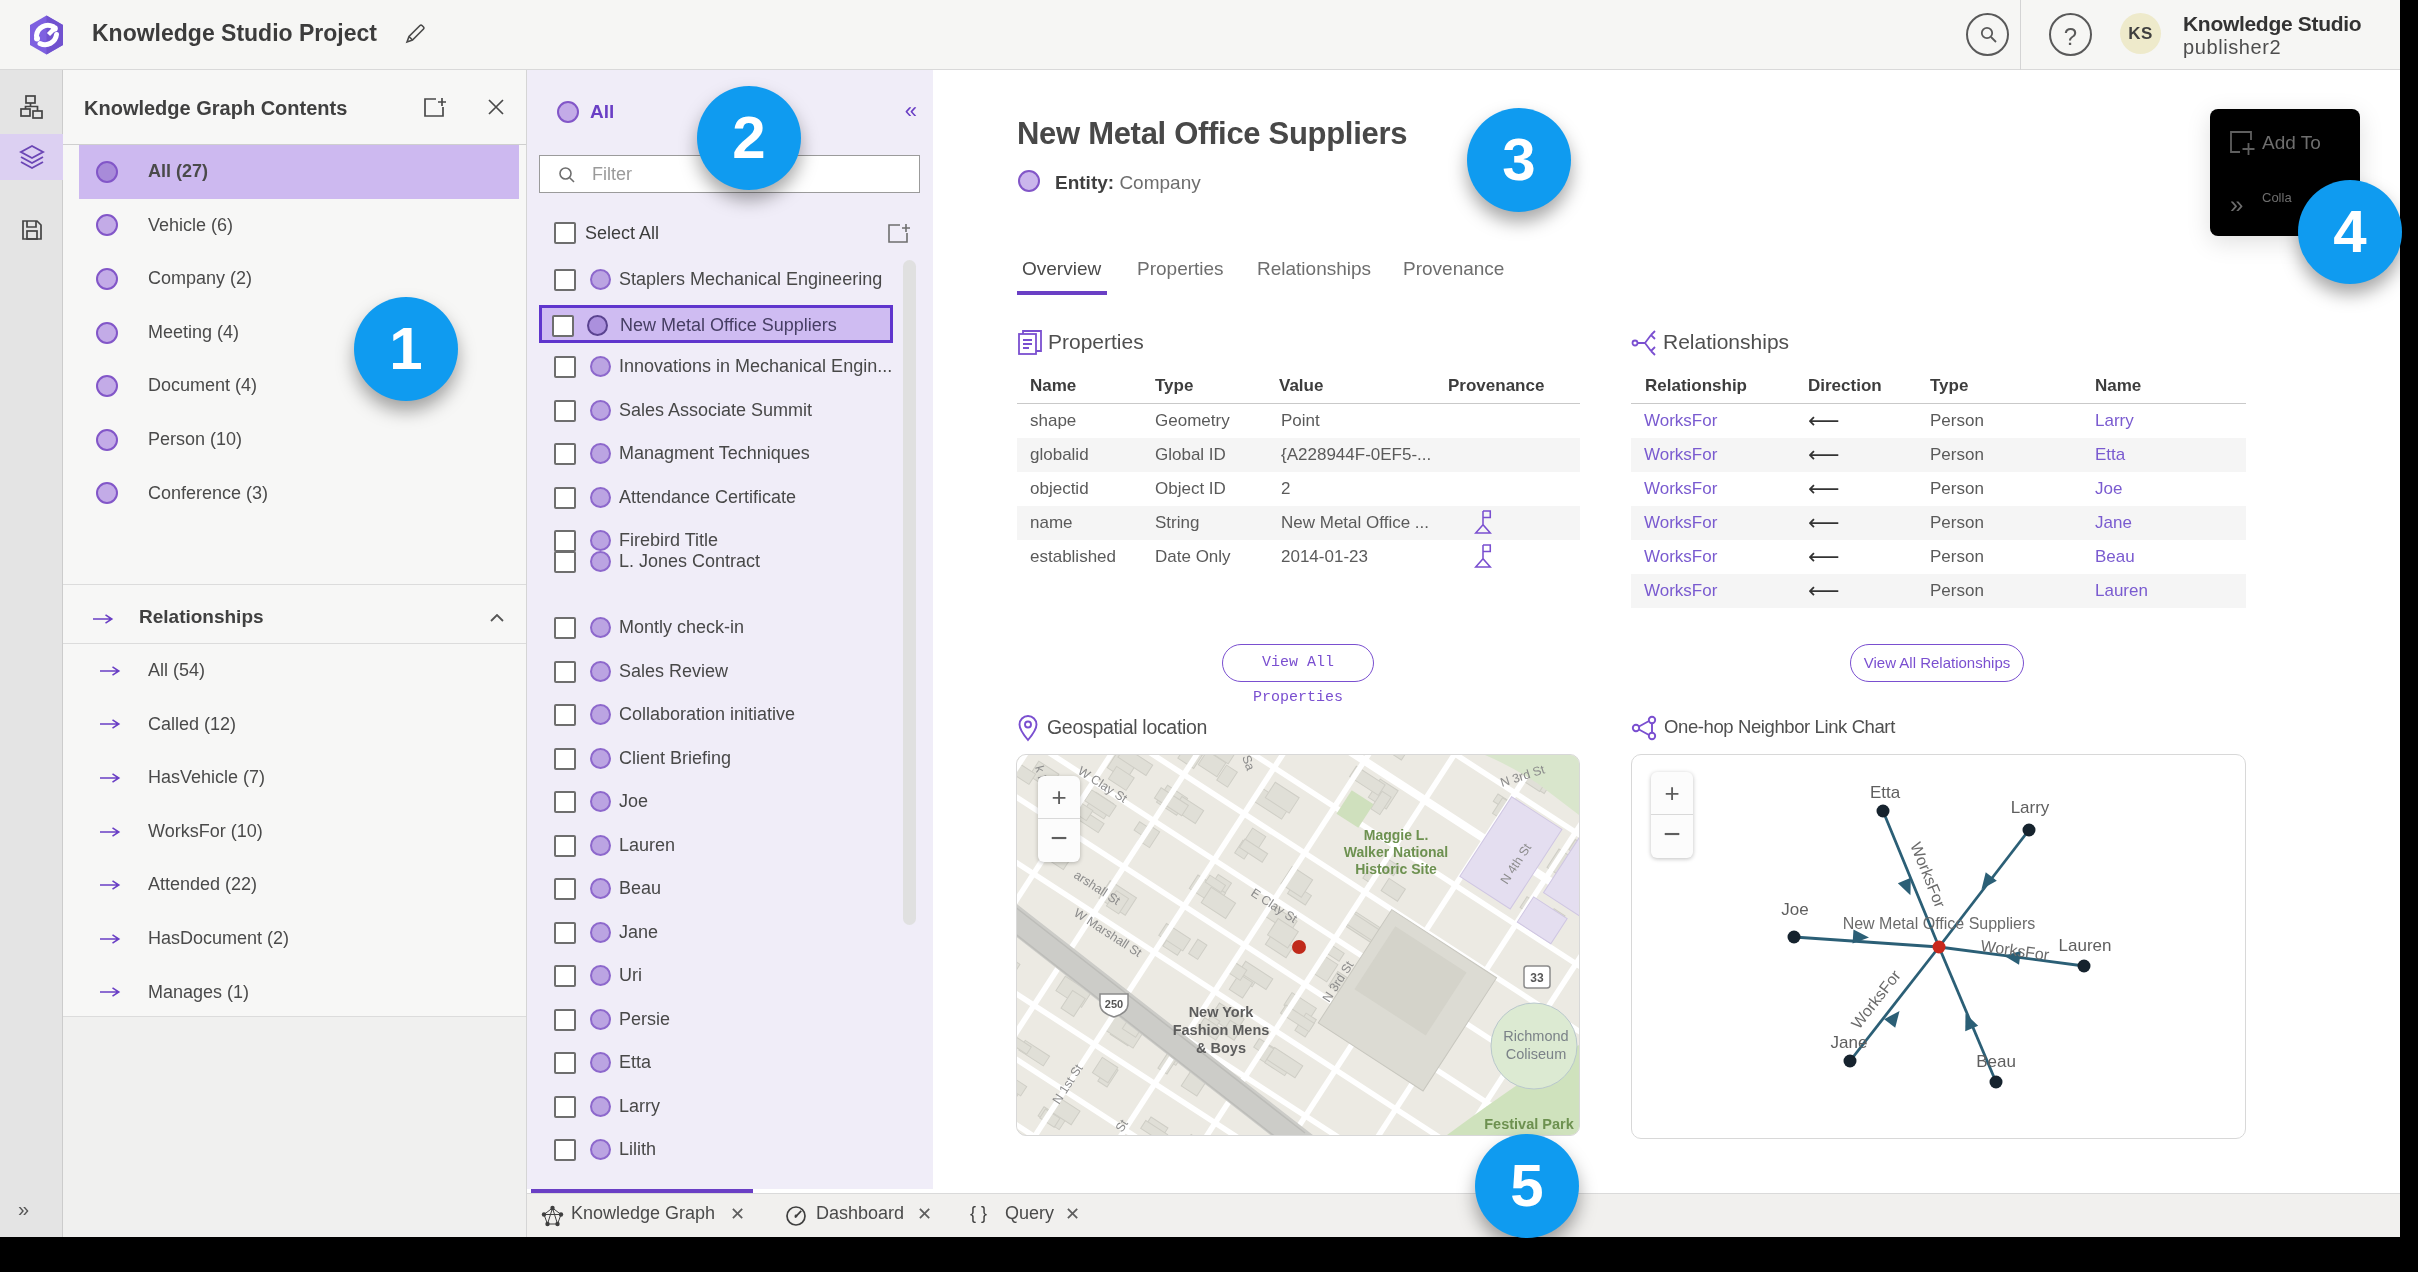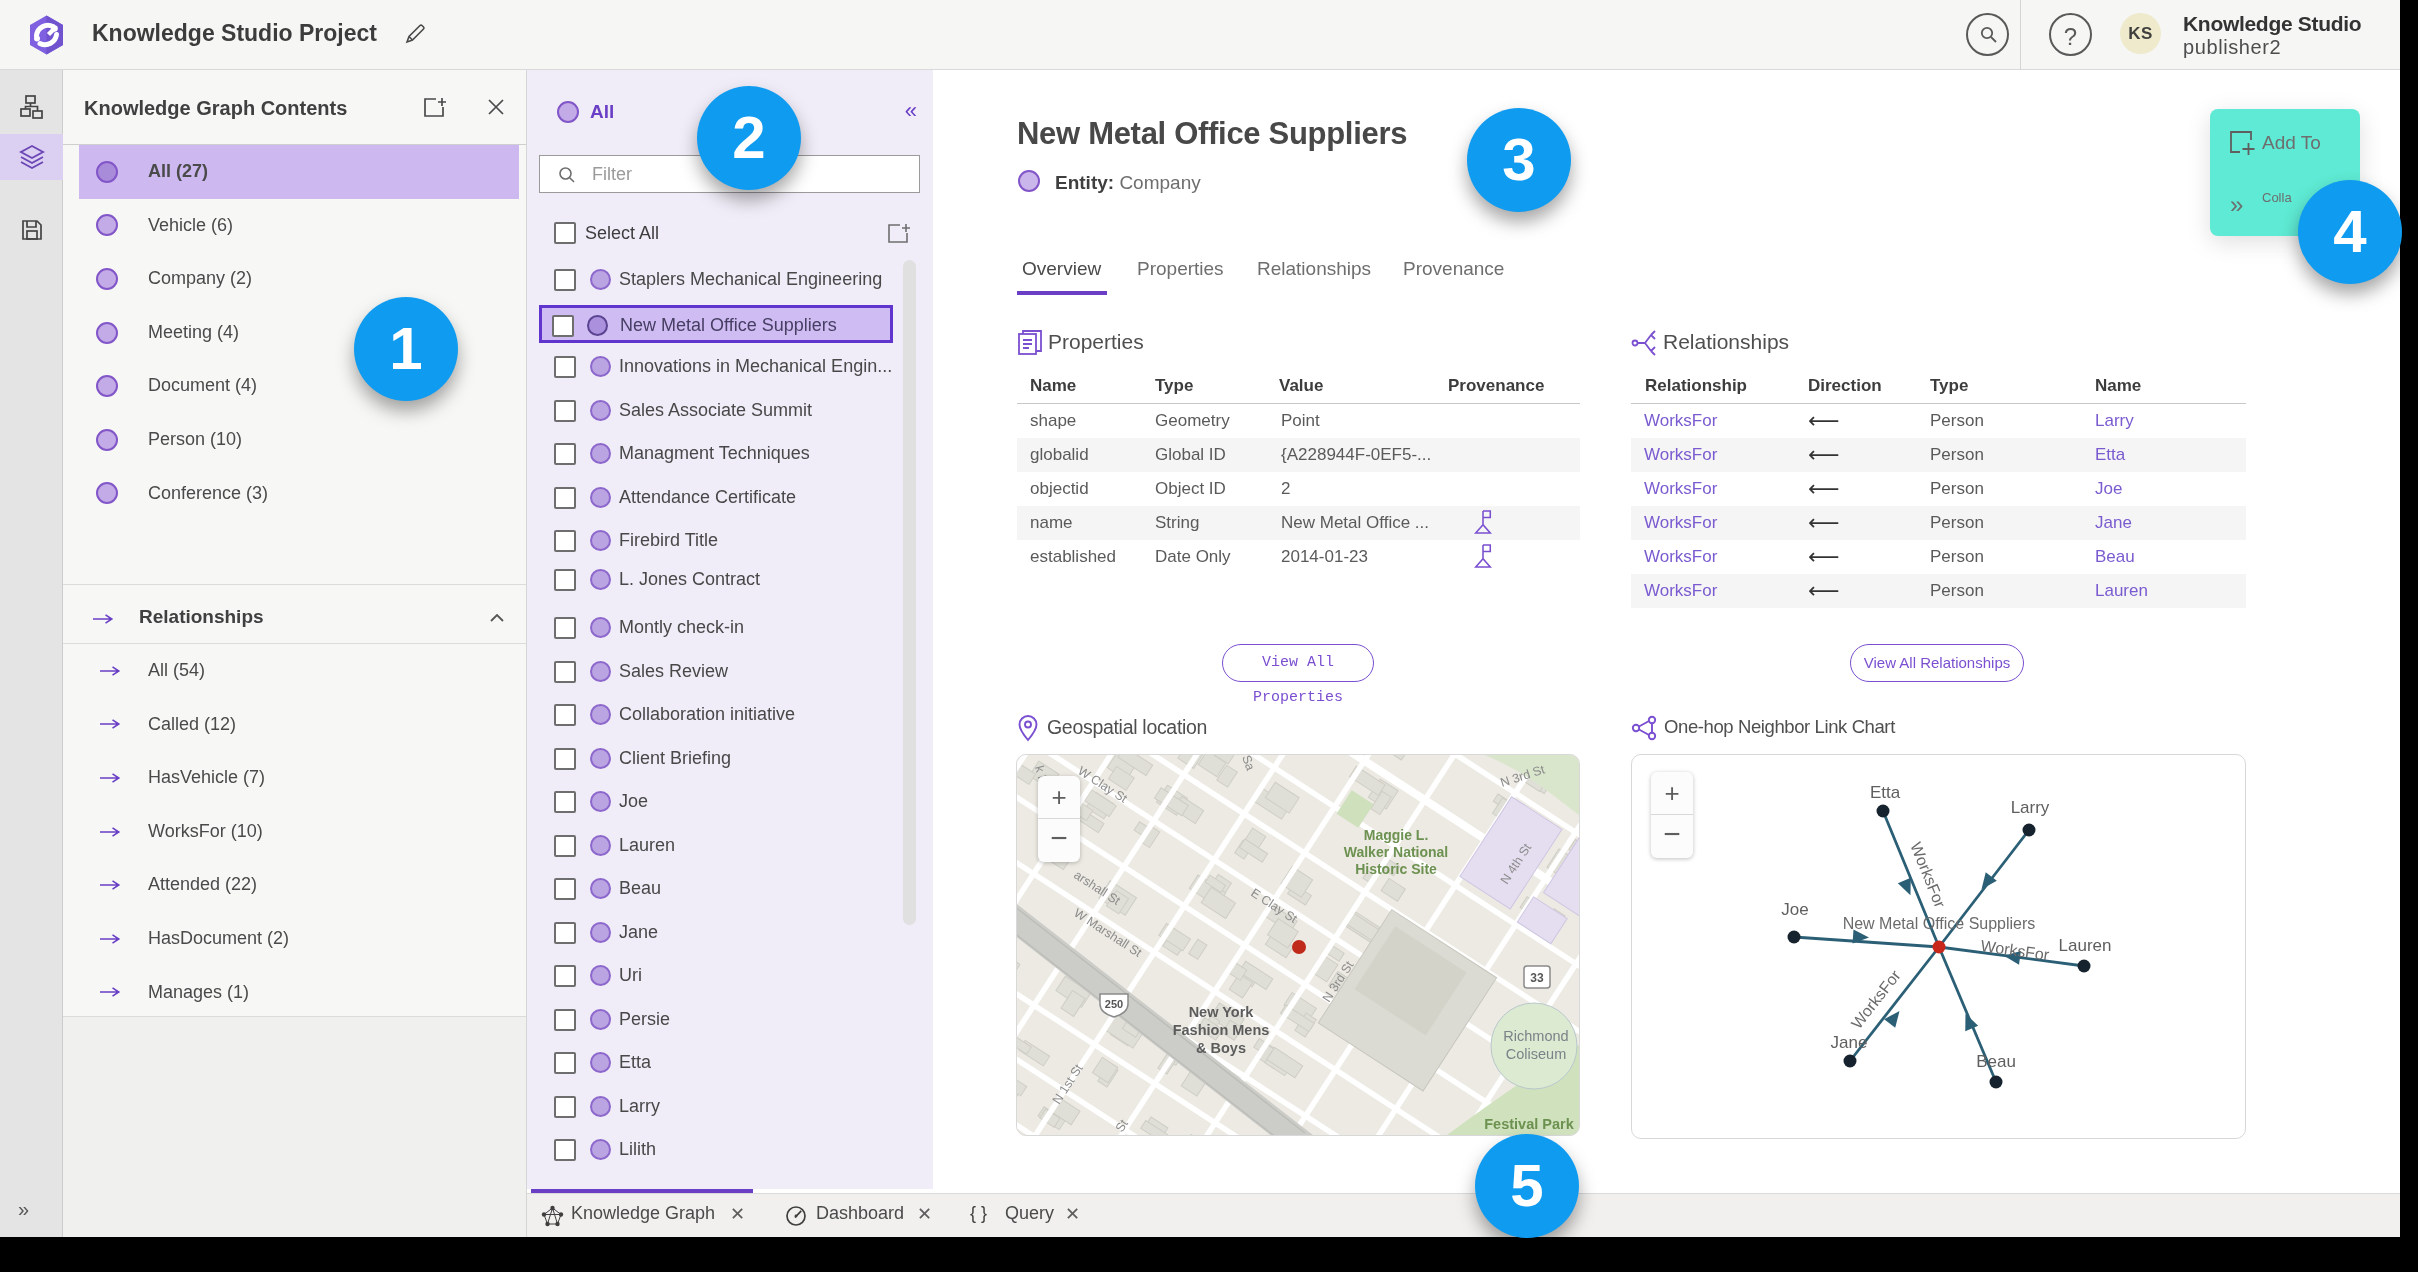--- a/index.html
+++ b/index.html
@@ -85,21 +85,21 @@
 
   .panelbox { position:absolute; background:#fff; border:1px solid #d8d8d8; border-radius:10px; }
   .zoomctl { position:absolute; width:42px; height:86px; background:#fcfcfc; border-radius:6px; box-shadow:0 1px 4px rgba(0,0,0,0.25); }
   .zoomctl .zp { position:absolute; left:0; top:0; width:100%; height:43px; font-size:26px; color:#5e5e5e; text-align:center; line-height:42px; border-bottom:1px solid #d9d9d9;}
   .zoomctl .zm { position:absolute; left:0; top:43px; width:100%; height:43px; font-size:30px; color:#5e5e5e; text-align:center; line-height:38px; }
 
   
   .numc { position:absolute; width:104px; height:104px; border-radius:50%; background:#0f9bf0; color:#fff; font-size:60px; font-weight:700; text-align:center; line-height:104px; box-shadow:0 10px 18px rgba(0,0,0,0.35); z-index:50; }
 
   
-  #popup { position:absolute; left:2210px; top:109px; width:150px; height:127px; background:#5eead4; border-radius:8px; box-shadow:0 6px 24px rgba(0,0,0,0.13); z-index:10;}
+  #popup { position:absolute; left:2210px; top:109px; width:150px; height:127px; background:#000000; border-radius:8px; box-shadow:0 6px 24px rgba(0,0,0,0.13); z-index:10;}
   #popup .it1 { position:absolute; left:52px; top:23px; font-size:19px; color:#6e6e6e; }
   #popup .it2 { position:absolute; left:52px; top:81px; font-size:13px; color:#6e6e6e; }
   #popup .chev2 { position:absolute; left:20px; top:82px; font-size:24px; color:#6e6e6e; letter-spacing:-3px; }
 </style>
 </head>
 <body>
 <div id="app">
 
   <div id="topbar">
     <svg id="logo" viewBox="0 0 39 40">
@@ -310,21 +310,21 @@
         <div class="li" style="top: 406.5px;">
           <div class="cb"></div>
           <div class="pcirc"></div>
           <div class="lbl">Attendance Certificate</div>
         </div>
         <div class="li" style="top: 450px;">
           <div class="cb"></div>
           <div class="pcirc"></div>
           <div class="lbl">Firebird Title</div>
         </div>
-        <div class="li" style="top: 489px;">
+        <div class="li" style="top: 471px;">
           <div class="cb"></div>
           <div class="pcirc"></div>
           <div class="lbl">L. Jones Contract</div>
         </div>
         <div class="li" style="top: 537px;">
           <div class="cb"></div>
           <div class="pcirc"></div>
           <div class="lbl">Montly check-in</div>
         </div>
         <div class="li" style="top: 580.5px;">

